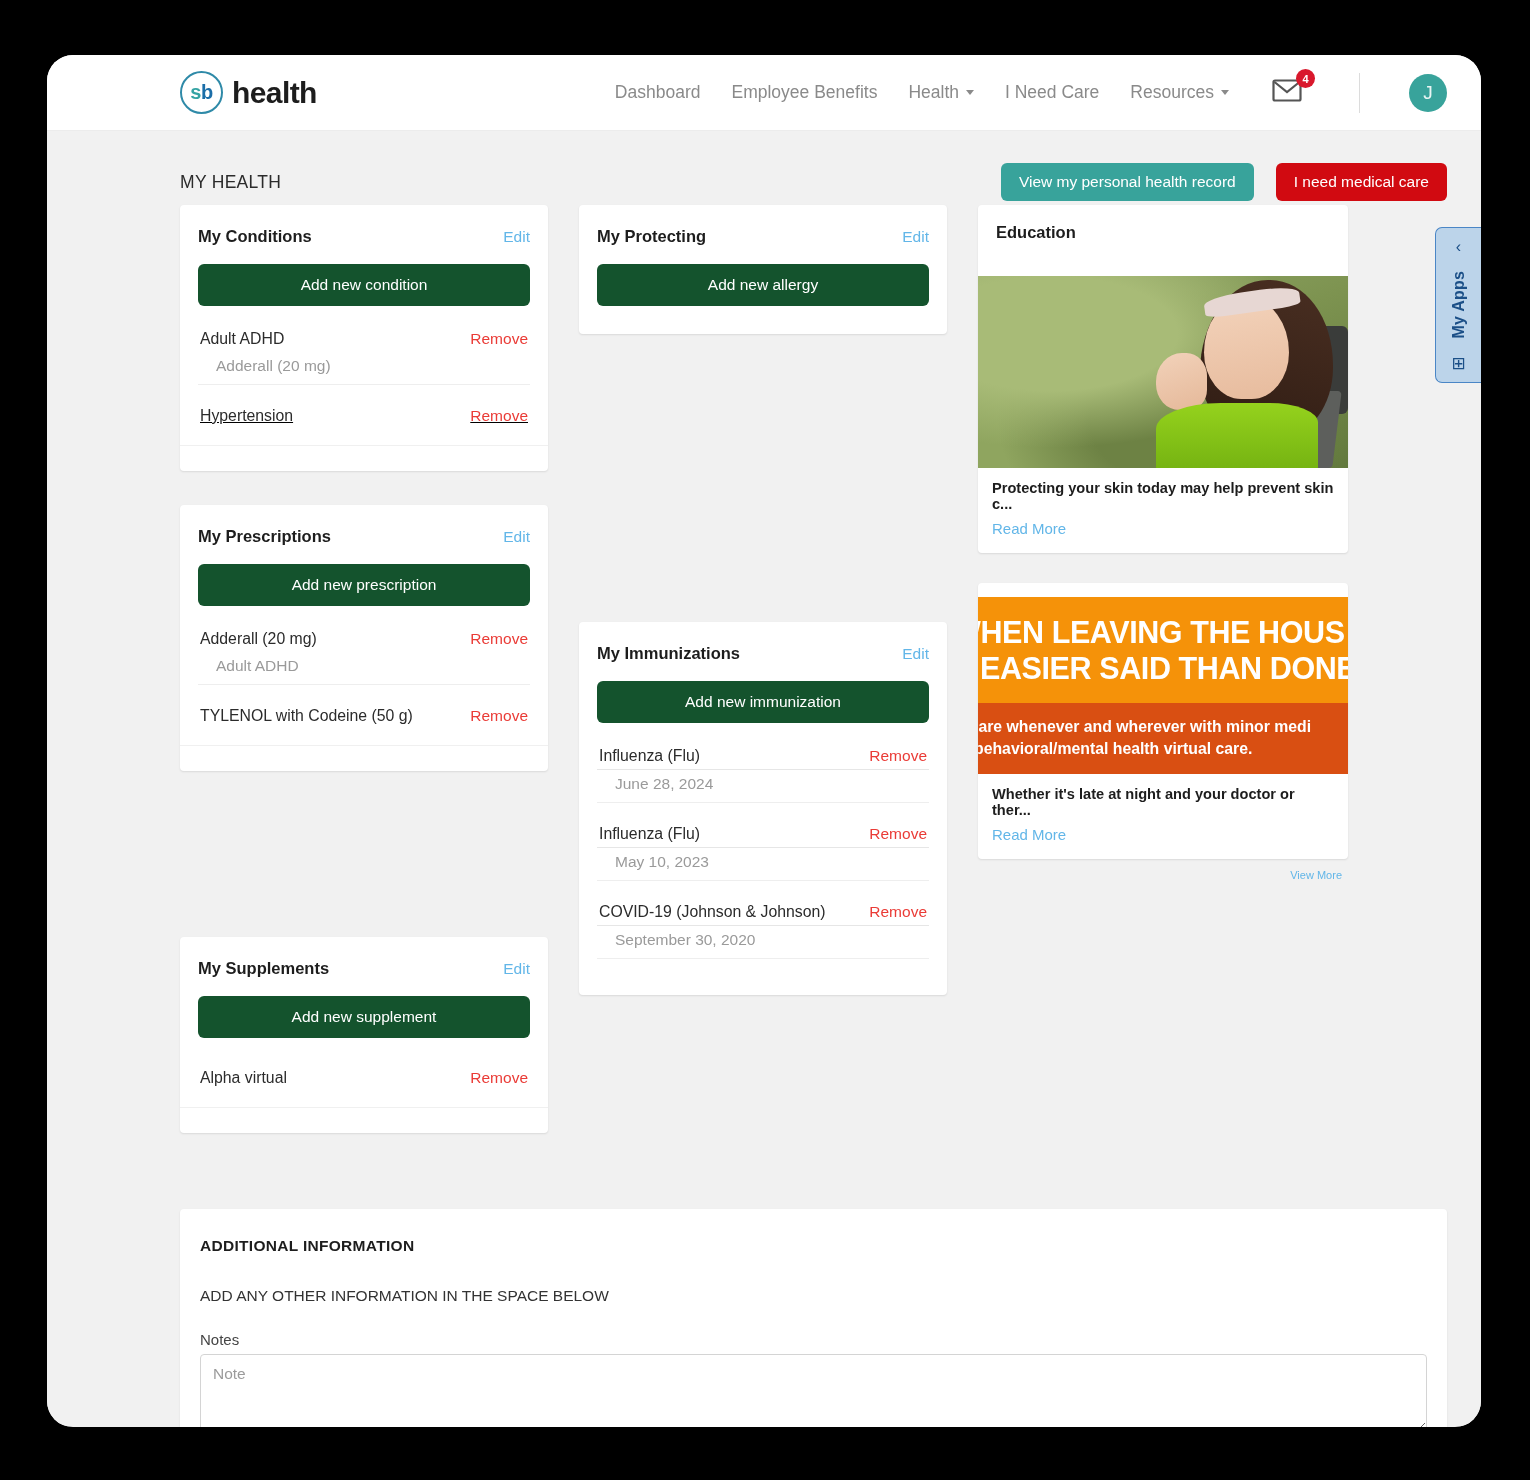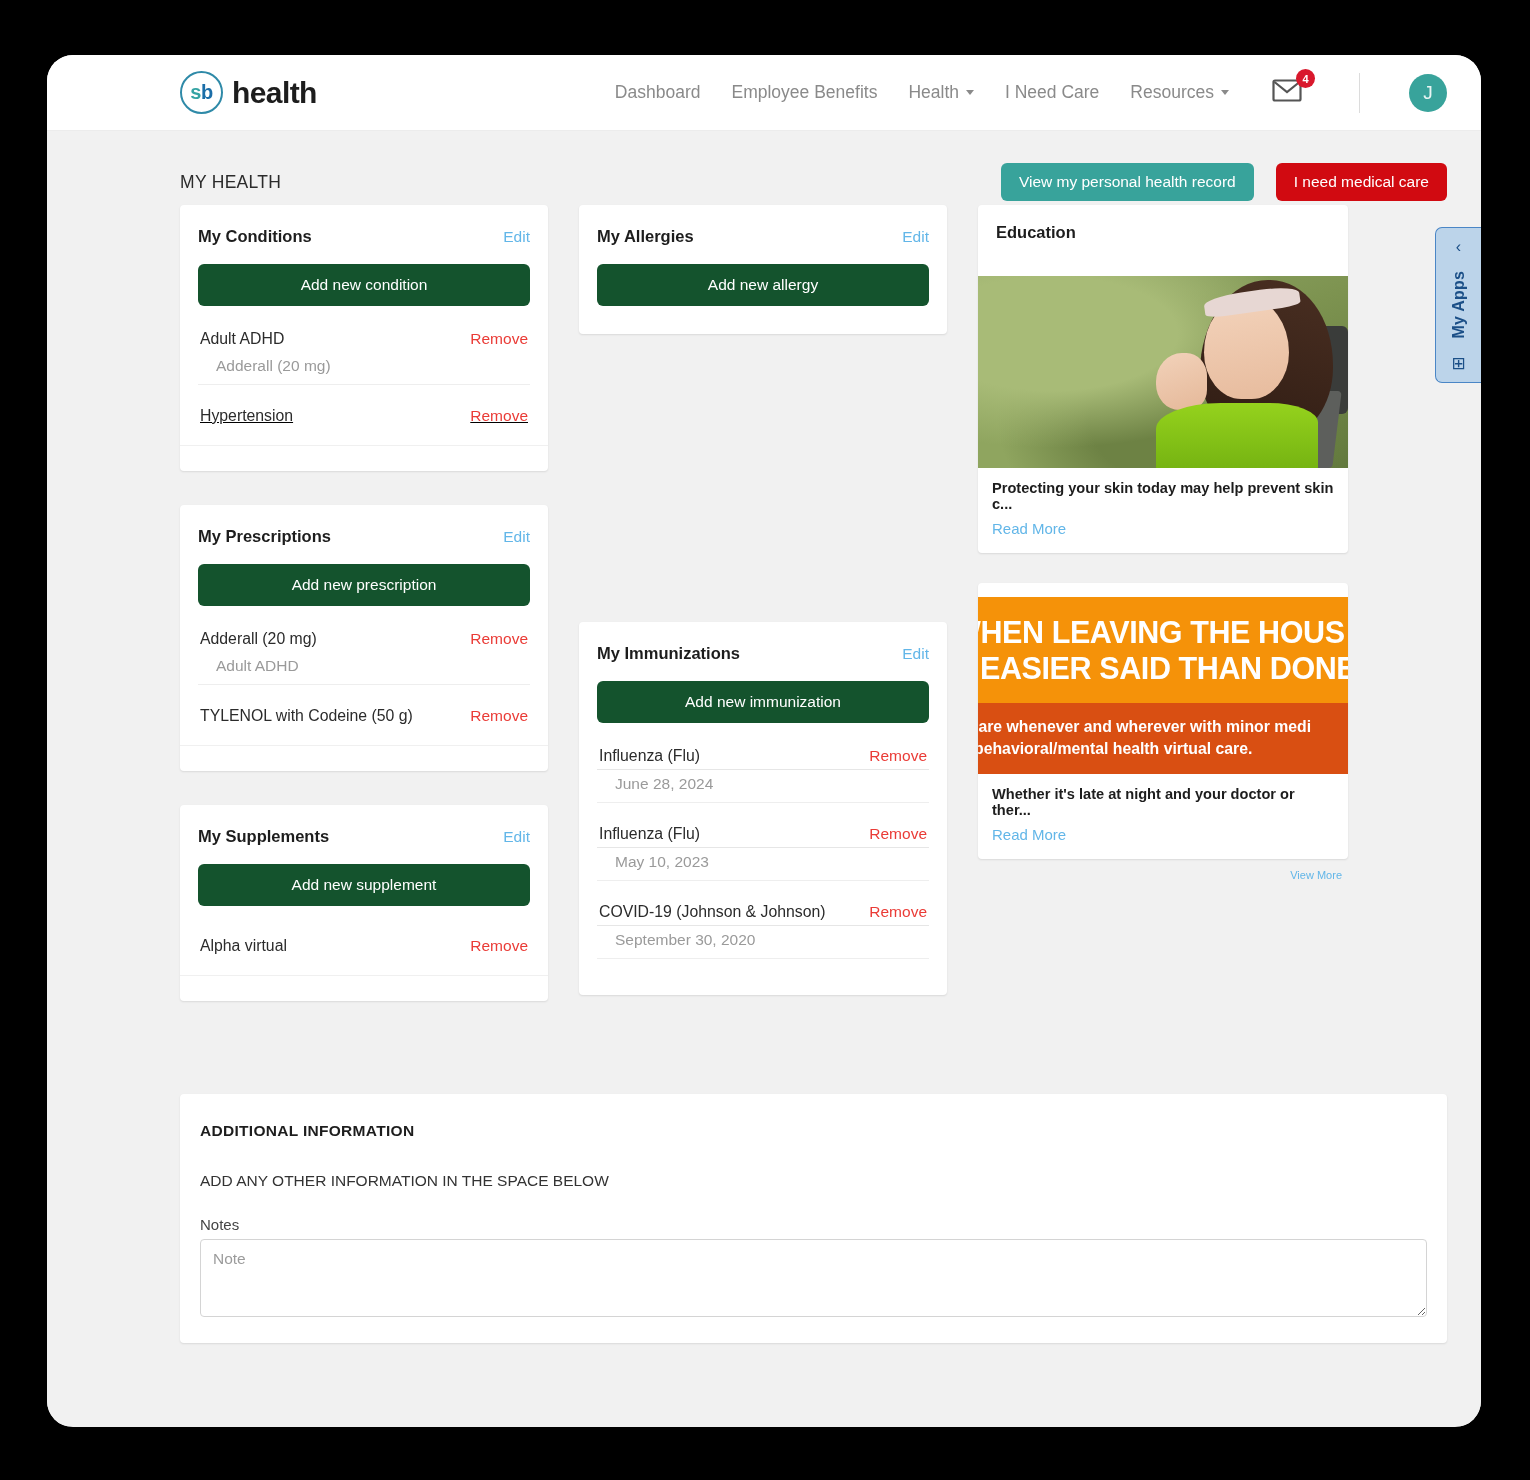--- a/index.html
+++ b/index.html
@@ -349,21 +349,21 @@
             <div class="entry">
               <div class="entry-row" style="padding-top:13px;padding-bottom:12px;">
                 <span class="entry-name">TYLENOL with Codeine (50 g)</span>
                 <span class="entry-remove">Remove</span>
               </div>
             </div>
           </div>
           <div class="card-foot"></div>
         </div>
 
-        <div class="card" style="">
+        <div class="card" style="margin-top:132px;">
           <div class="card-body">
             <div class="card-head">
               <div class="card-title">My Supplements</div>
               <div class="edit-link">Edit</div>
             </div>
             <button class="add-btn">Add new supplement</button>
 
             <div class="entry">
               <div class="entry-row" style="padding-top:12px;padding-bottom:12px;">
                 <span class="entry-name">Alpha virtual</span>
@@ -374,21 +374,21 @@
           <div class="card-foot"></div>
         </div>
 
       </div>
 
       <div class="col">
 
         <div class="card">
           <div class="card-body" style="padding-bottom:18px;">
             <div class="card-head">
-              <div class="card-title">My Allergies</div>
+              <div class="card-title">My Protecting</div>
               <div class="edit-link">Edit</div>
             </div>
             <button class="add-btn">Add new allergy</button>
           </div>
         </div>
 
         <div class="card" style="margin-top:254px;">
           <div class="card-body" style="padding-bottom:36px;">
             <div class="card-head">
               <div class="card-title">My Immunizations</div>
@@ -455,21 +455,21 @@
           </div>
           <div class="edu-caption">Whether it's late at night and your doctor or ther...</div>
           <div class="read-more">Read More</div>
         </div>
 
         <div class="view-more">View More</div>
       </div>
 
     </div>
 
-    <div id="addinfo" style="margin-top:59px;">
+    <div id="addinfo" style="margin-top:42px;">
       <h2>ADDITIONAL INFORMATION</h2>
       <div class="sub">ADD ANY OTHER INFORMATION IN THE SPACE BELOW</div>
       <div class="lbl">Notes</div>
       <textarea id="note" placeholder="Note" style=""></textarea>
       
     </div>
 
   </div>
 
   <div id="myapps">

